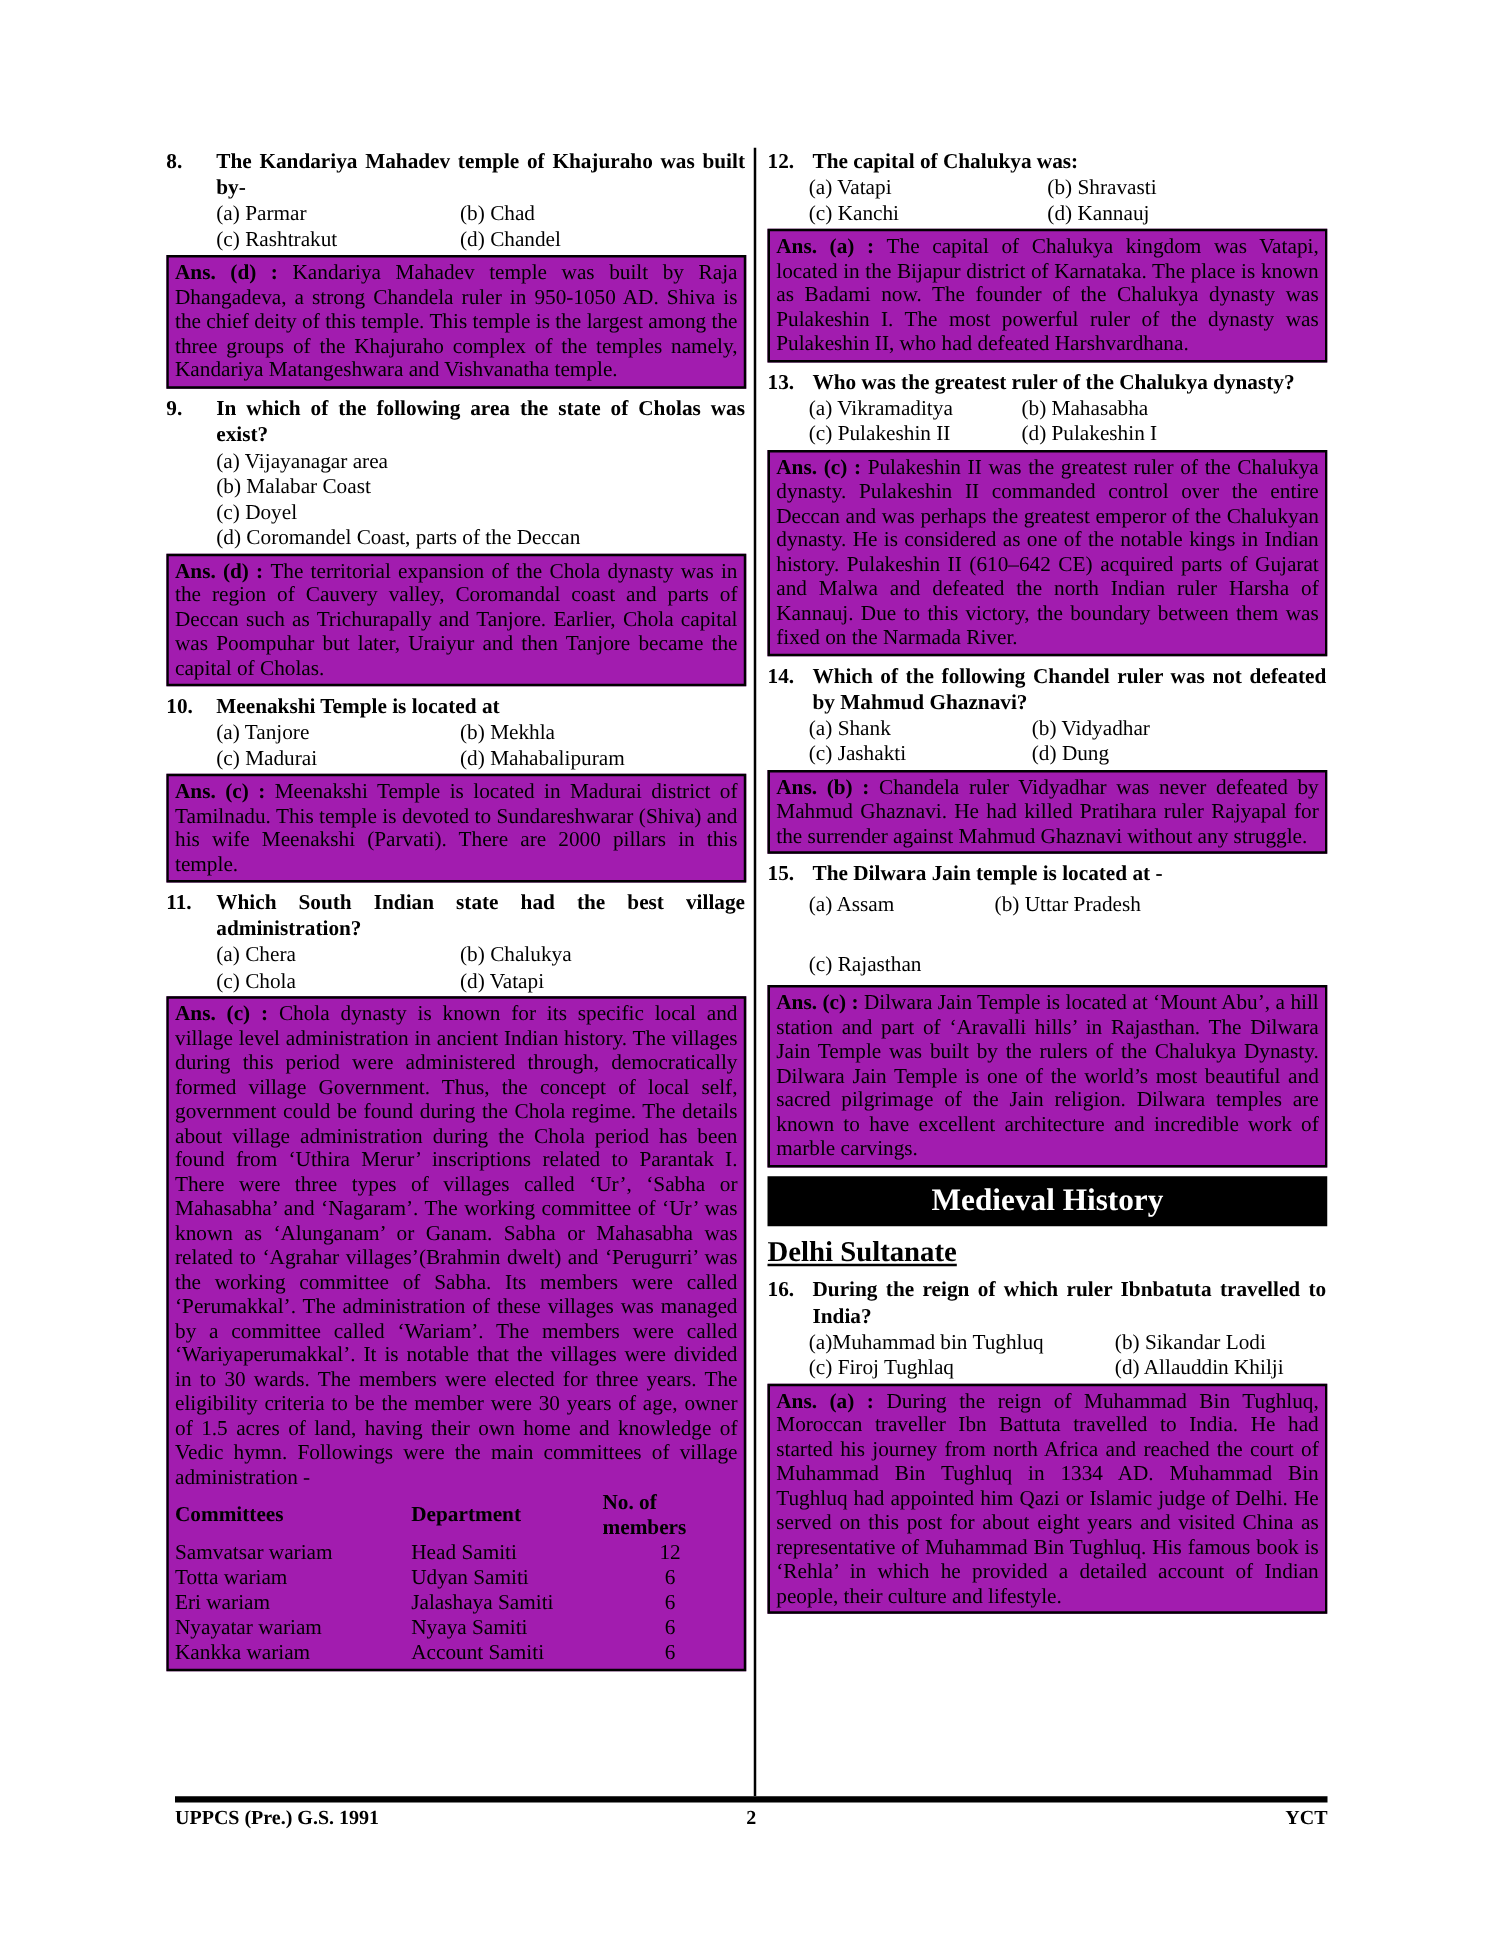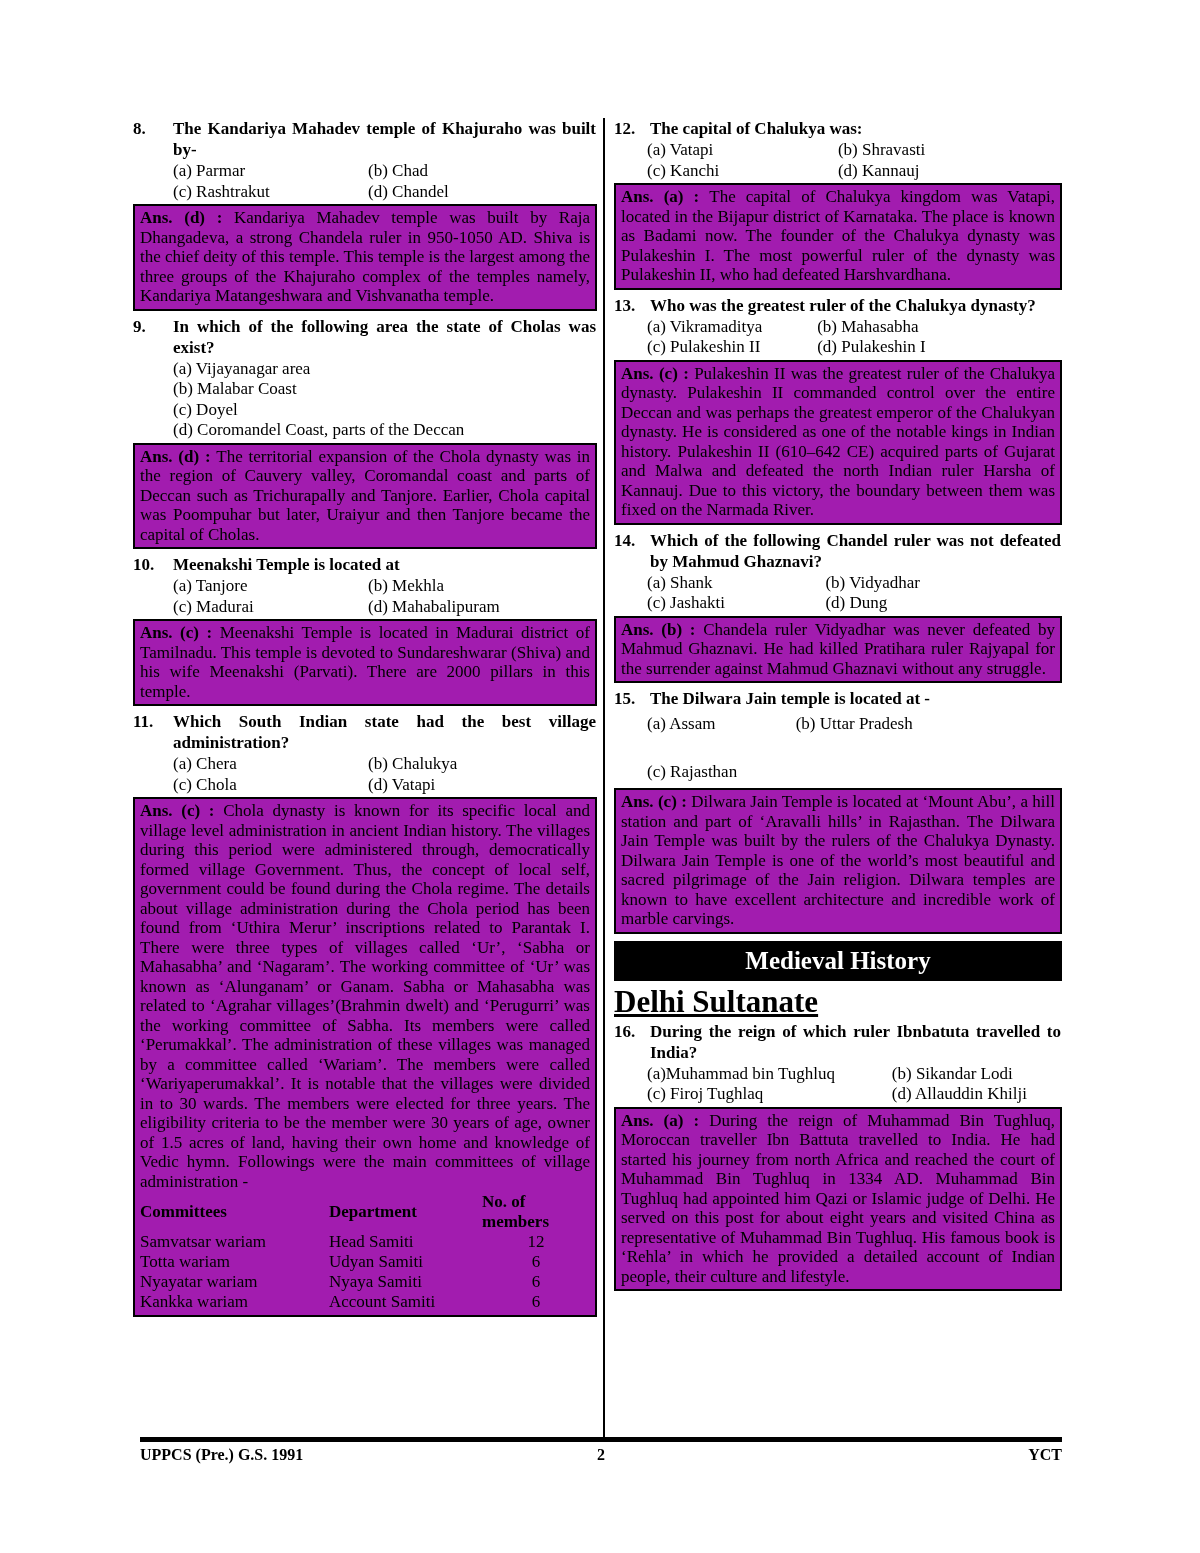--- a/index.html
+++ b/index.html
@@ -36,21 +36,21 @@
   .ct td{padding:0;}
   .ct .c1{width:42%;}
   .ct .c2{width:34%;}
   .ct .c3{width:24%;}
   .ct td.c3{text-align:center;}
   .banner{
     background:#000;color:#fff;text-align:center;font-weight:bold;
     font-size:25px;line-height:30px;padding:5px 0;margin:7px 0 8px;
   }
   .subhead{
-    font-size:31px;font-weight:bold;text-decoration:underline;
+    font-size:23px;font-weight:bold;text-decoration:underline;
     line-height:26px;margin:2px 0 6px;
   }
   .footer{
     position:absolute;top:1437px;left:140px;width:922px;
     border-top:5px solid #000;padding-top:4px;
     display:flex;align-items:baseline;font-weight:bold;font-size:16px;
   }
   .footer .fl{flex:1;text-align:left;}
   .footer .fc{flex:0;text-align:center;}
   .footer .fr{flex:1;text-align:right;}
@@ -136,20 +136,25 @@
               <td class="c1">Samvatsar wariam</td>
               <td class="c2">Head Samiti</td>
               <td class="c3">12</td>
             </tr>
             <tr>
               <td class="c1">Totta wariam</td>
               <td class="c2">Udyan Samiti</td>
               <td class="c3">6</td>
             </tr>
             <tr>
+              <td class="c1">Eri wariam</td>
+              <td class="c2">Jalashaya Samiti</td>
+              <td class="c3">6</td>
+            </tr>
+            <tr>
               <td class="c1">Nyayatar wariam</td>
               <td class="c2">Nyaya Samiti</td>
               <td class="c3">6</td>
             </tr>
             <tr>
               <td class="c1">Kankka wariam</td>
               <td class="c2">Account Samiti</td>
               <td class="c3">6</td>
             </tr>
           </tbody>

